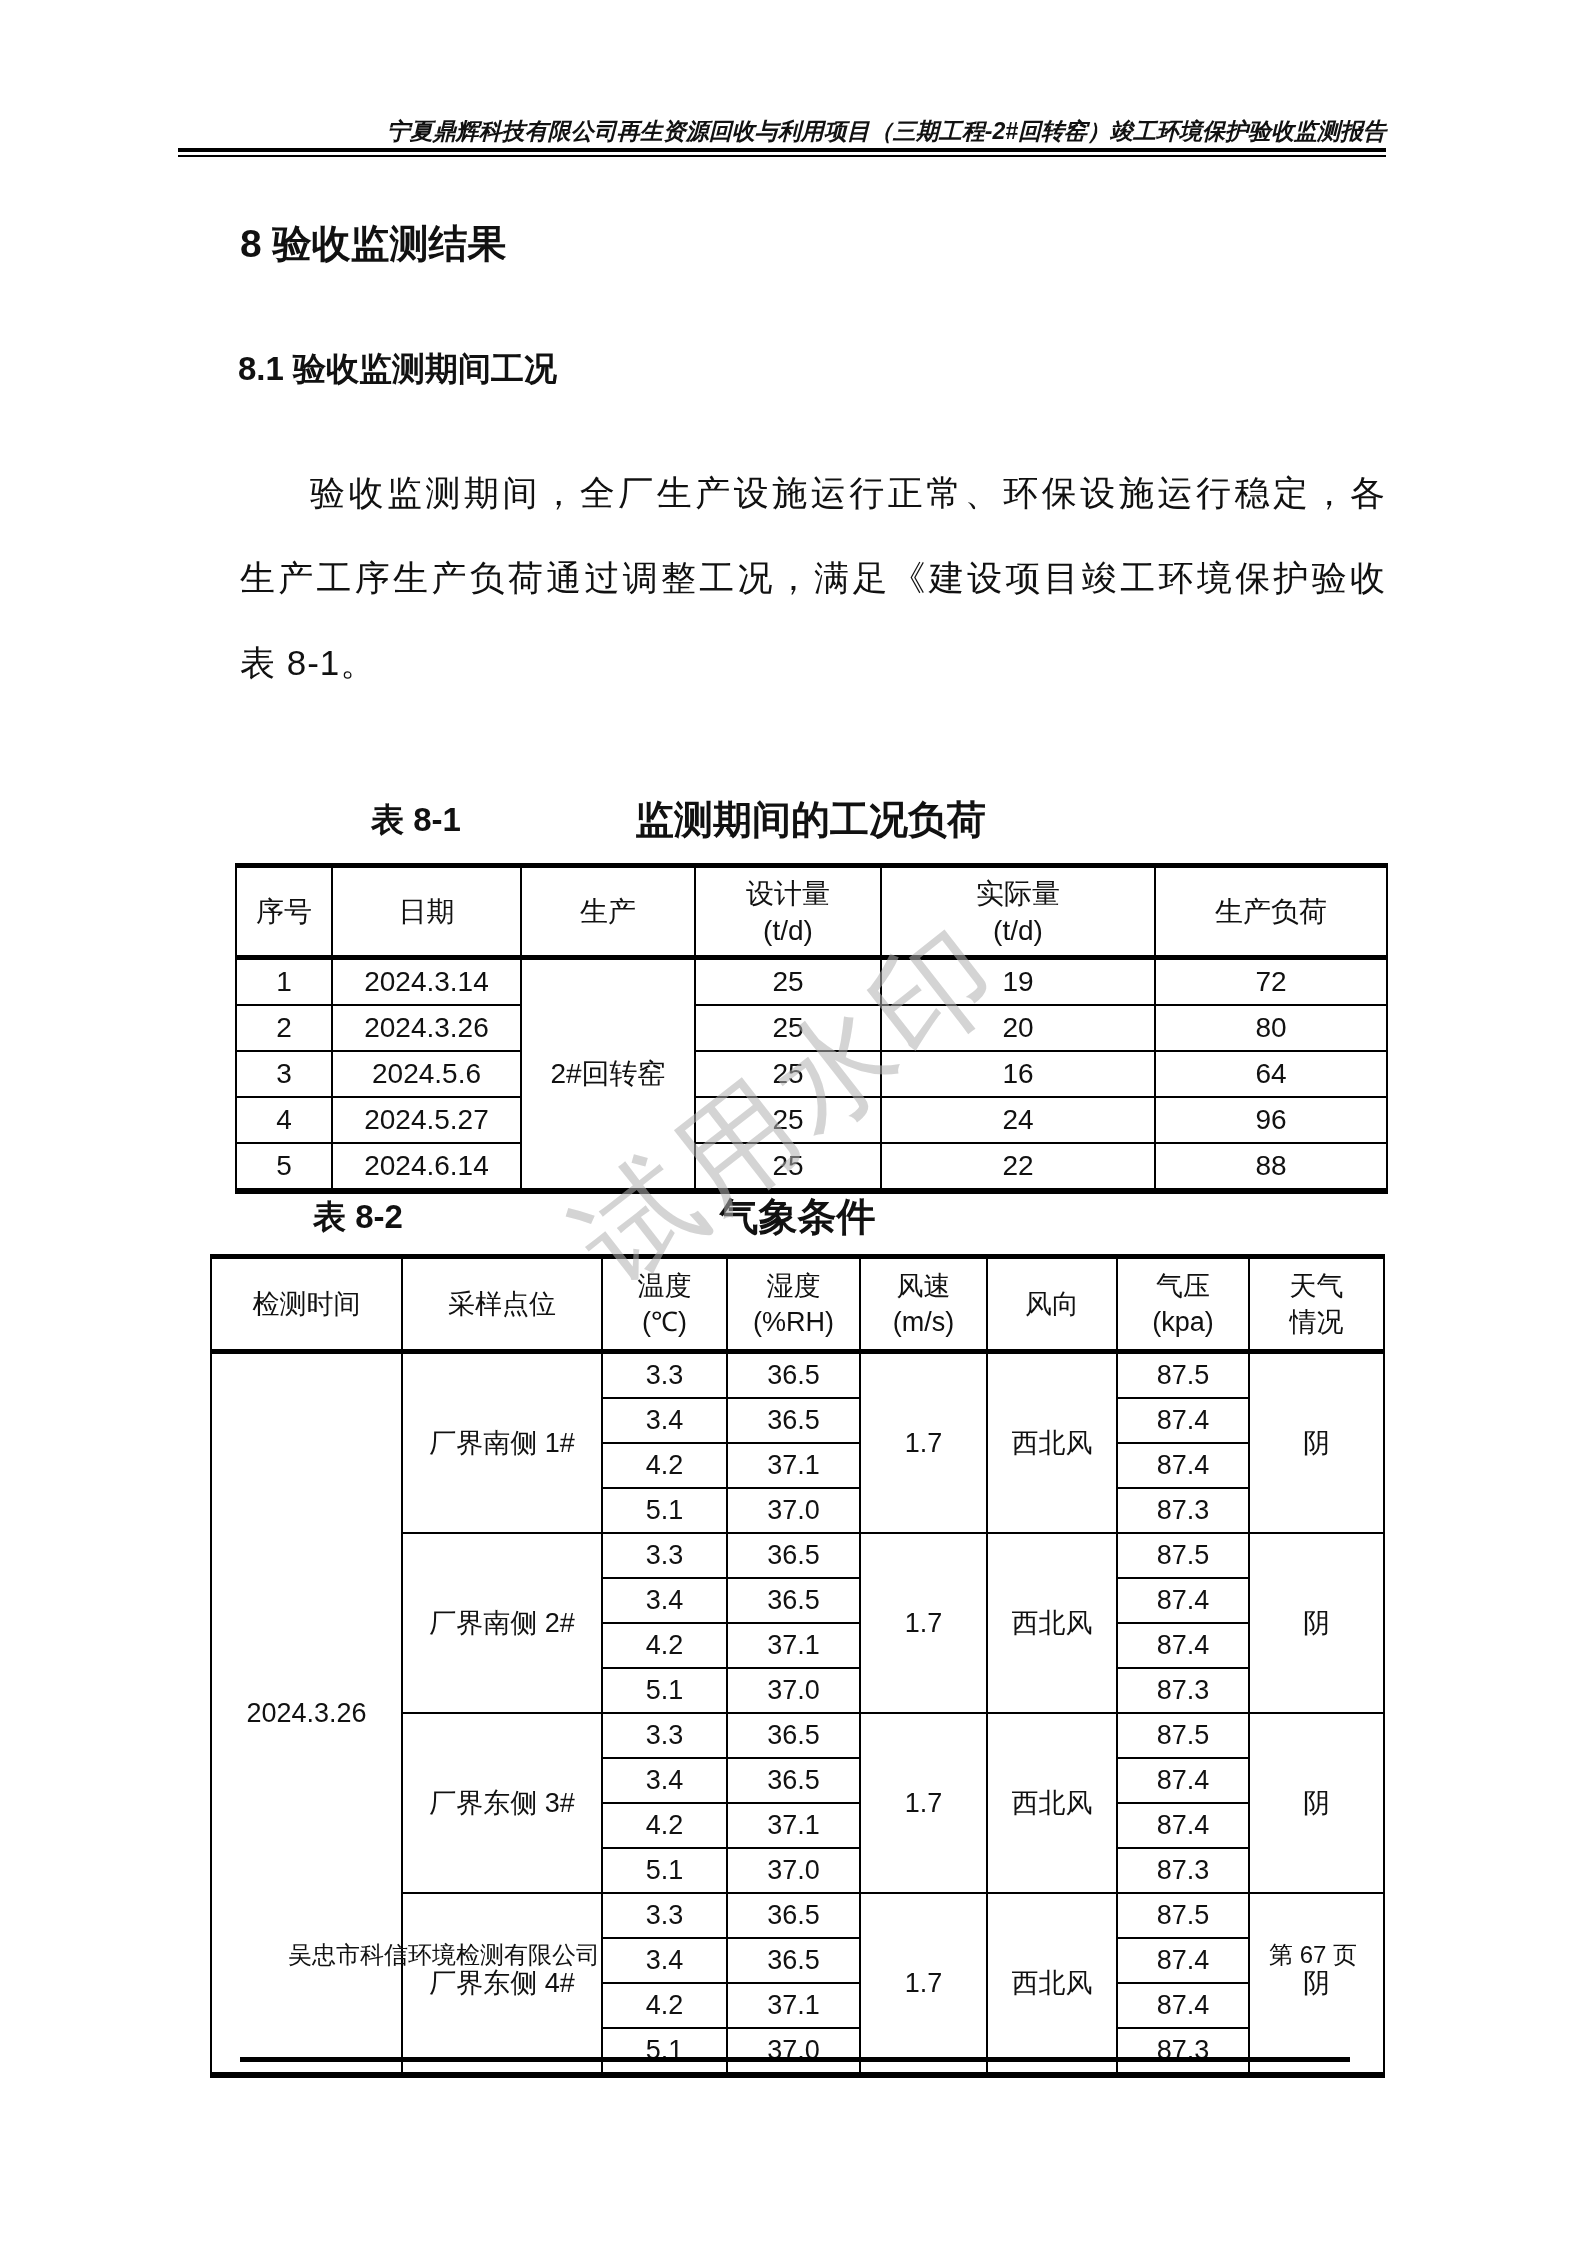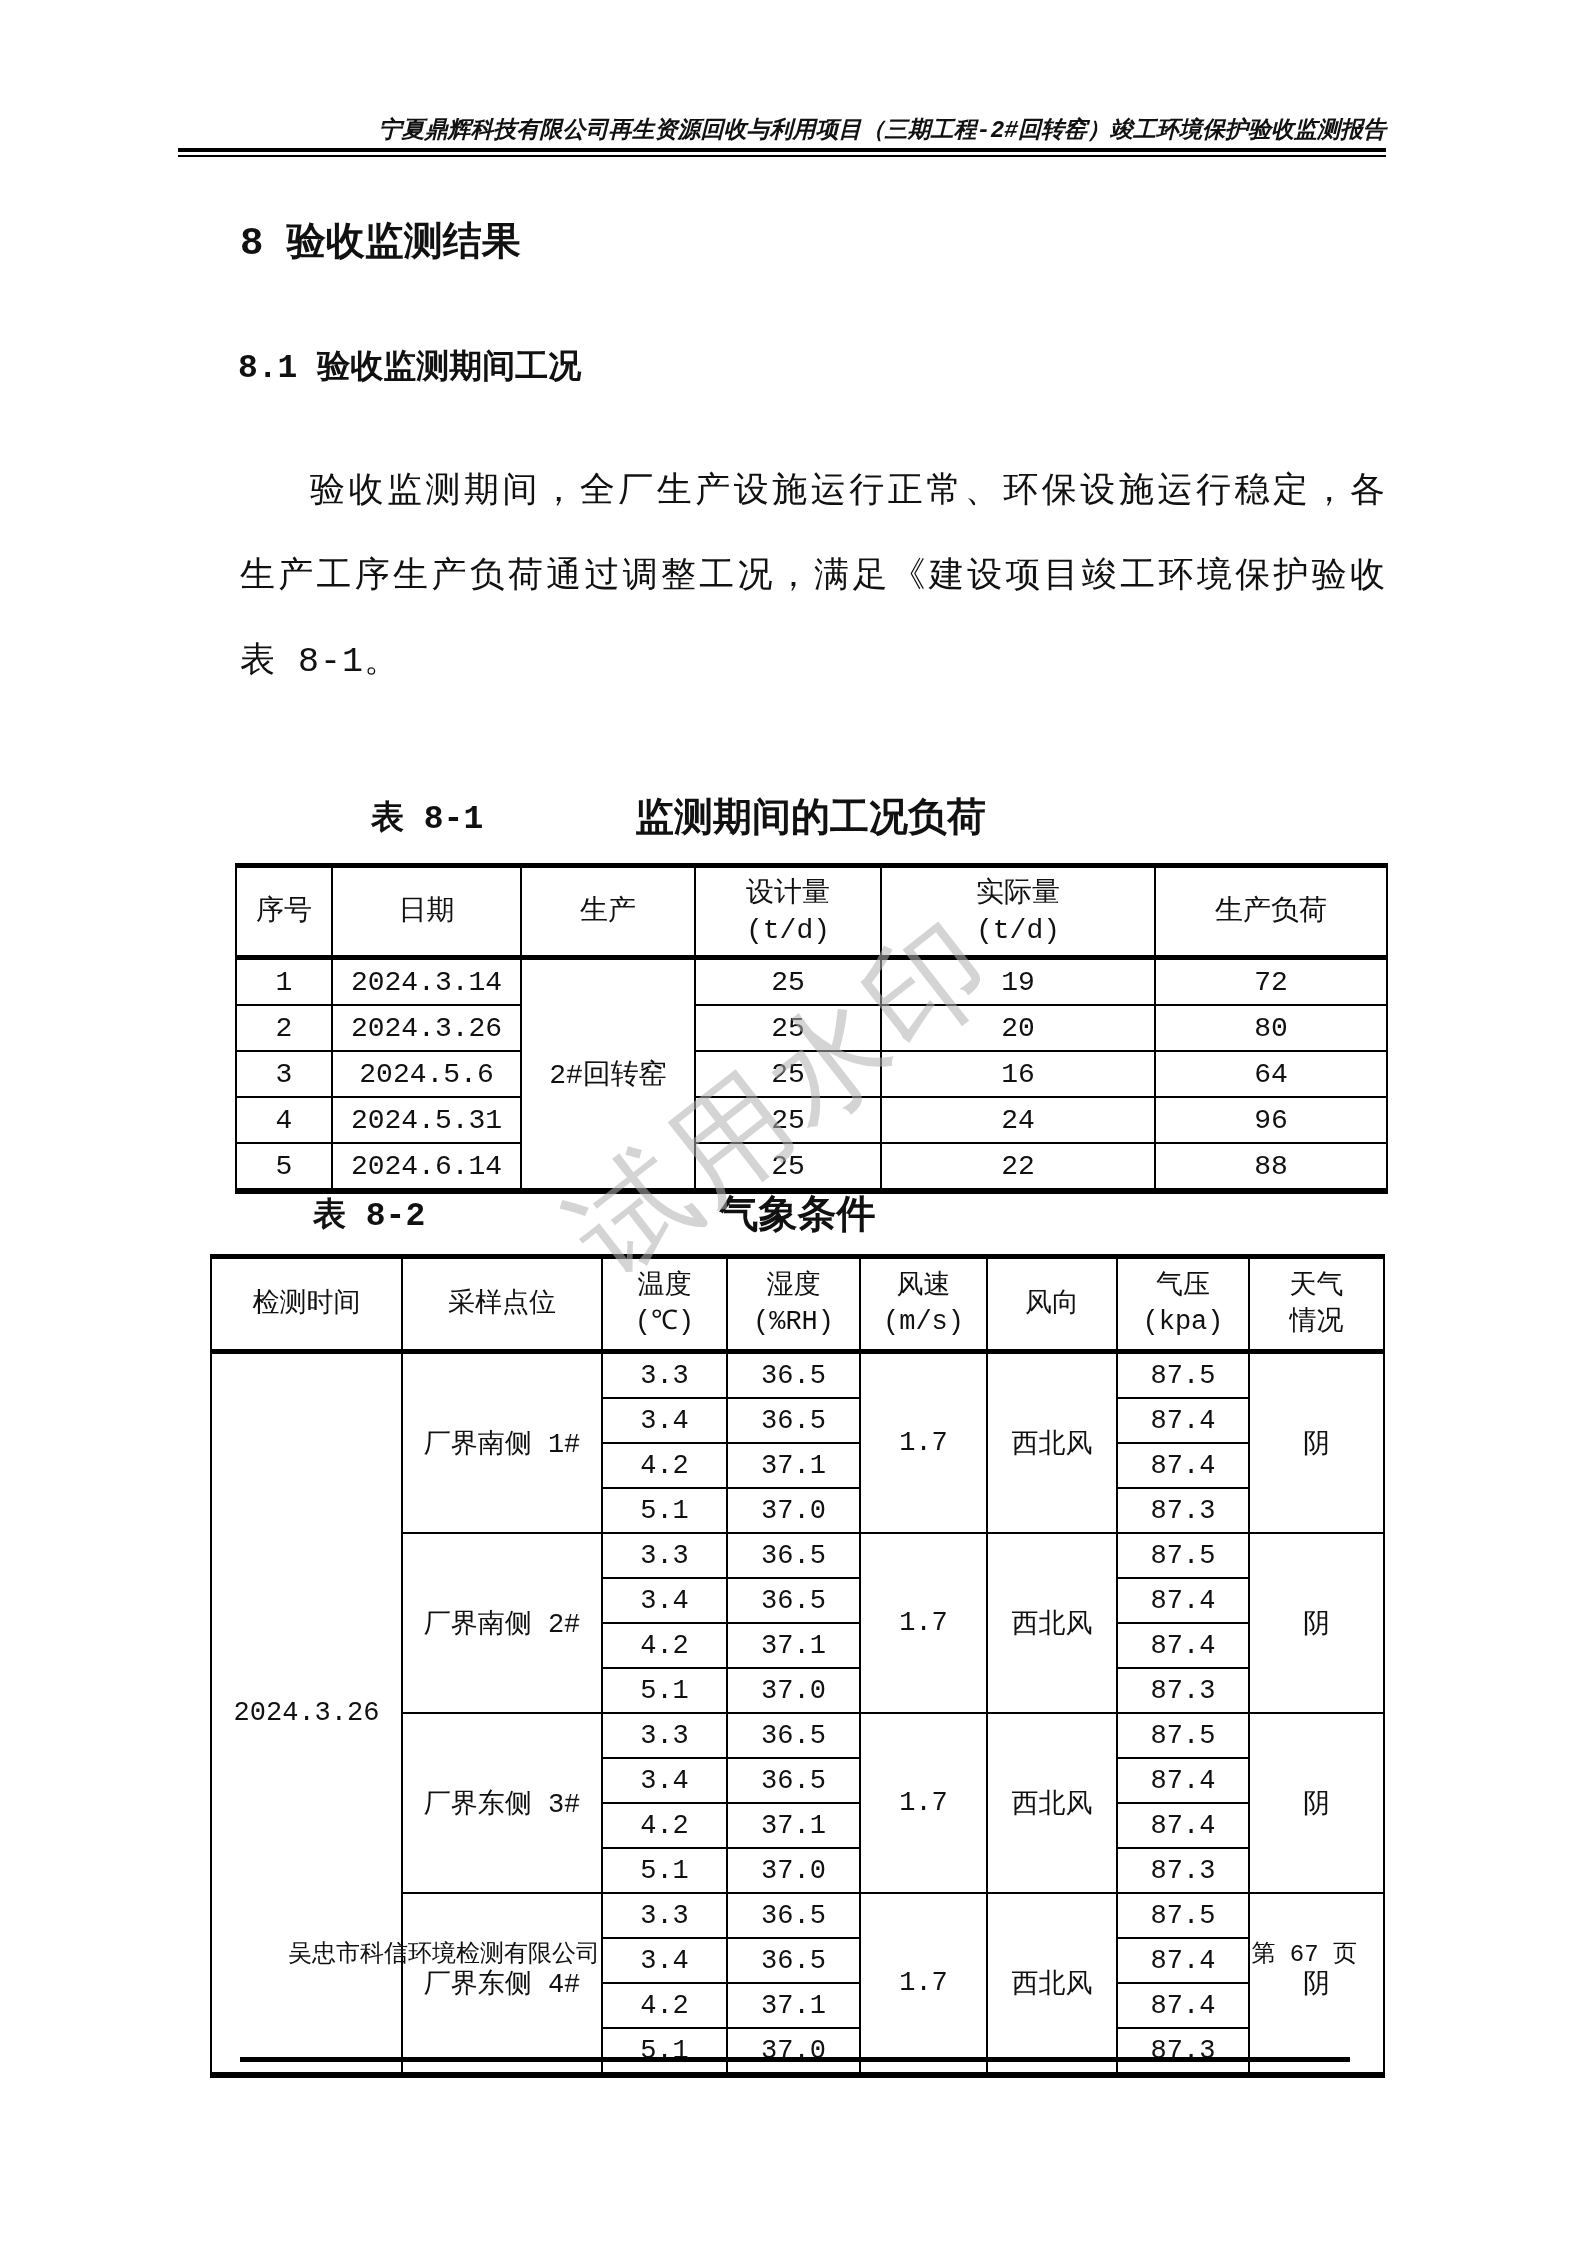--- a/index.html
+++ b/index.html
@@ -1,20 +1,20 @@
 <!DOCTYPE html>
 <html><head>
 <meta charset="utf-8">
 <style>
   html,body{margin:0;padding:0;background:#ffffff;}
   .page{
     position:relative;
     width:1587px;height:2245px;
     background:#ffffff;
-    font-family:Liberation Mono, monospace;
+    font-family:Liberation Sans, sans-serif;
     color:#111;
     overflow:hidden;
   }
   .header-note{
     position:absolute;left:178px;top:116px;width:1208px;
     text-align:right;font-size:23px;line-height:30px;
     font-style:italic;font-weight:bold;white-space:nowrap;
   }
   .rule{position:absolute;left:178px;width:1208px;background:#000;}
   .rule-1{top:148px;height:4px;}
@@ -122,21 +122,21 @@
         </tr>
         <tr>
           <td>3</td>
           <td>2024.5.6</td>
           <td>25</td>
           <td>16</td>
           <td>64</td>
         </tr>
         <tr>
           <td>4</td>
-          <td>2024.5.31</td>
+          <td>2024.5.27</td>
           <td>25</td>
           <td>24</td>
           <td>96</td>
         </tr>
         <tr>
           <td>5</td>
           <td>2024.6.14</td>
           <td>25</td>
           <td>22</td>
           <td>88</td>

